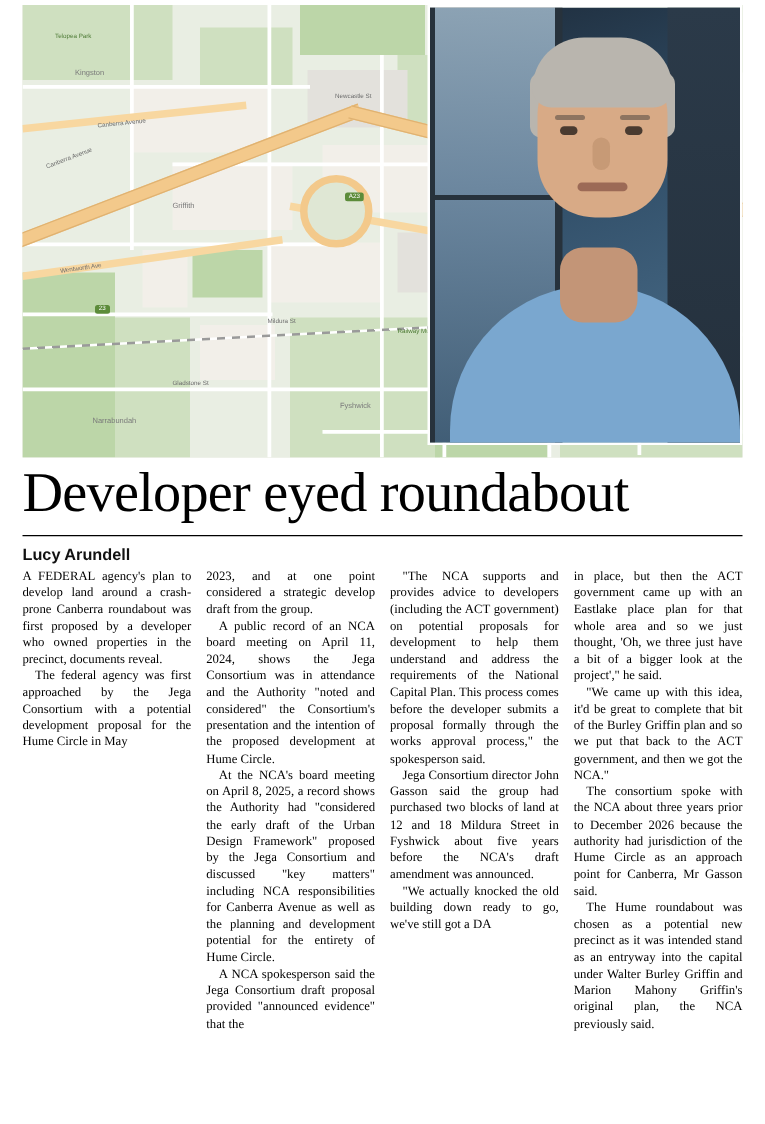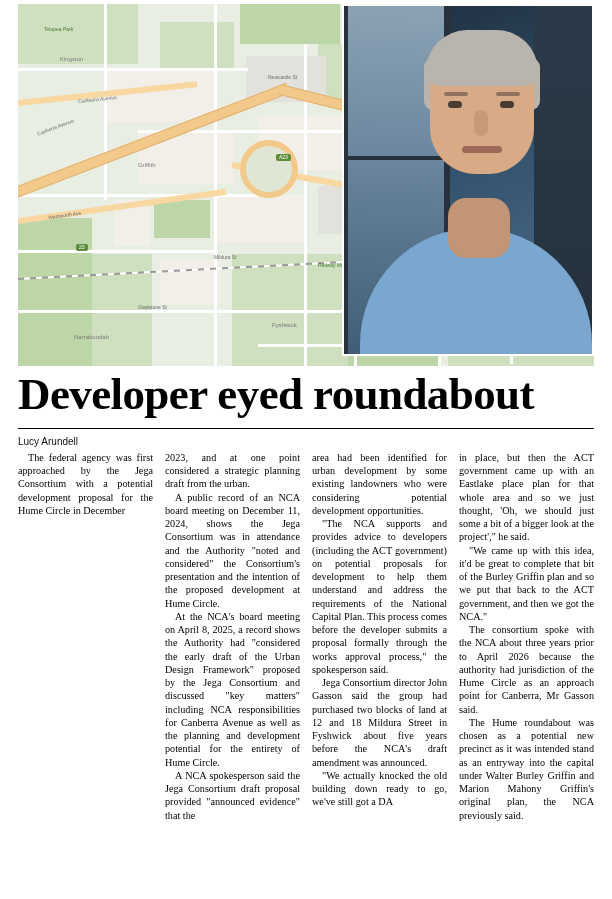--- a/index.html
+++ b/index.html
@@ -238,33 +238,33 @@
     font-family: "Liberation Sans", sans-serif;
     font-size: 8.5px;
     color: #222;
     padding-top: 7px;
     padding-bottom: 5px;
     line-height: 1.3;
   }
 
   .headline {
     font-family: "Liberation Serif", serif;
-    font-weight: bold;
+    font-weight: normal;
     font-size: 45px;
     letter-spacing: -0.6px;
     line-height: 1.02;
     margin: 6px 0 0 0;
     padding-bottom: 10px;
     border-bottom: 1.5px solid #000;
   }
 
   .byline {
     font-family: "Liberation Sans", sans-serif;
-    font-weight: normal;
-    font-size: 10px;
+    font-weight: bold;
+    font-size: 13px;
     color: #111;
     margin: 7px 0 4px 0;
   }
 
   .columns {
     display: flex;
     gap: 12px;
     margin-top: 2px;
   }
   .col {
@@ -386,34 +386,34 @@
     </div>
   </div>
 
 
   <h1 class="headline">Developer eyed roundabout</h1>
 
   <div class="byline">Lucy Arundell</div>
 
   <div class="columns">
     <div class="col">
-      <p>The federal agency was first approached by the Jega Consortium with a potential development proposal for the Hume Circle in December</p>
+      <p class="first">A FEDERAL agency's plan to develop land around a crash-prone Canberra roundabout was first proposed by a developer who owned properties in the precinct, documents reveal.</p>
+      <p>The federal agency was first approached by the Jega Consortium with a potential development proposal for the Hume Circle in May</p>
     </div>
     <div class="col">
-      <p class="first">2023, and at one point considered a strategic planning draft from the urban.</p>
-      <p>A public record of an NCA board meeting on December 11, 2024, shows the Jega Consortium was in attendance and the Authority "noted and considered" the Consortium's presentation and the intention of the proposed development at Hume Circle.</p>
+      <p class="first">2023, and at one point considered a strategic develop draft from the group.</p>
+      <p>A public record of an NCA board meeting on April 11, 2024, shows the Jega Consortium was in attendance and the Authority "noted and considered" the Consortium's presentation and the intention of the proposed development at Hume Circle.</p>
       <p>At the NCA's board meeting on April 8, 2025, a record shows the Authority had "considered the early draft of the Urban Design Framework" proposed by the Jega Consortium and discussed "key matters" including NCA responsibilities for Canberra Avenue as well as the planning and development potential for the entirety of Hume Circle.</p>
       <p>A NCA spokesperson said the Jega Consortium draft proposal provided "announced evidence" that the</p>
     </div>
     <div class="col">
-      <p class="first">area had been identified for urban development by some existing landowners who were considering potential development opportunities.</p>
       <p>"The NCA supports and provides advice to developers (including the ACT government) on potential proposals for development to help them understand and address the requirements of the National Capital Plan. This process comes before the developer submits a proposal formally through the works approval process," the spokesperson said.</p>
       <p>Jega Consortium director John Gasson said the group had purchased two blocks of land at 12 and 18 Mildura Street in Fyshwick about five years before the NCA's draft amendment was announced.</p>
       <p>"We actually knocked the old building down ready to go, we've still got a DA</p>
     </div>
     <div class="col">
-      <p class="first">in place, but then the ACT government came up with an Eastlake place plan for that whole area and so we just thought, 'Oh, we should just some a bit of a bigger look at the project'," he said.</p>
+      <p class="first">in place, but then the ACT government came up with an Eastlake place plan for that whole area and so we just thought, 'Oh, we three just have a bit of a bigger look at the project'," he said.</p>
       <p>"We came up with this idea, it'd be great to complete that bit of the Burley Griffin plan and so we put that back to the ACT government, and then we got the NCA."</p>
-      <p>The consortium spoke with the NCA about three years prior to April 2026 because the authority had jurisdiction of the Hume Circle as an approach point for Canberra, Mr Gasson said.</p>
+      <p>The consortium spoke with the NCA about three years prior to December 2026 because the authority had jurisdiction of the Hume Circle as an approach point for Canberra, Mr Gasson said.</p>
       <p>The Hume roundabout was chosen as a potential new precinct as it was intended stand as an entryway into the capital under Walter Burley Griffin and Marion Mahony Griffin's original plan, the NCA previously said.</p>
     </div>
   </div>
 </div>
 
 </body></html>

